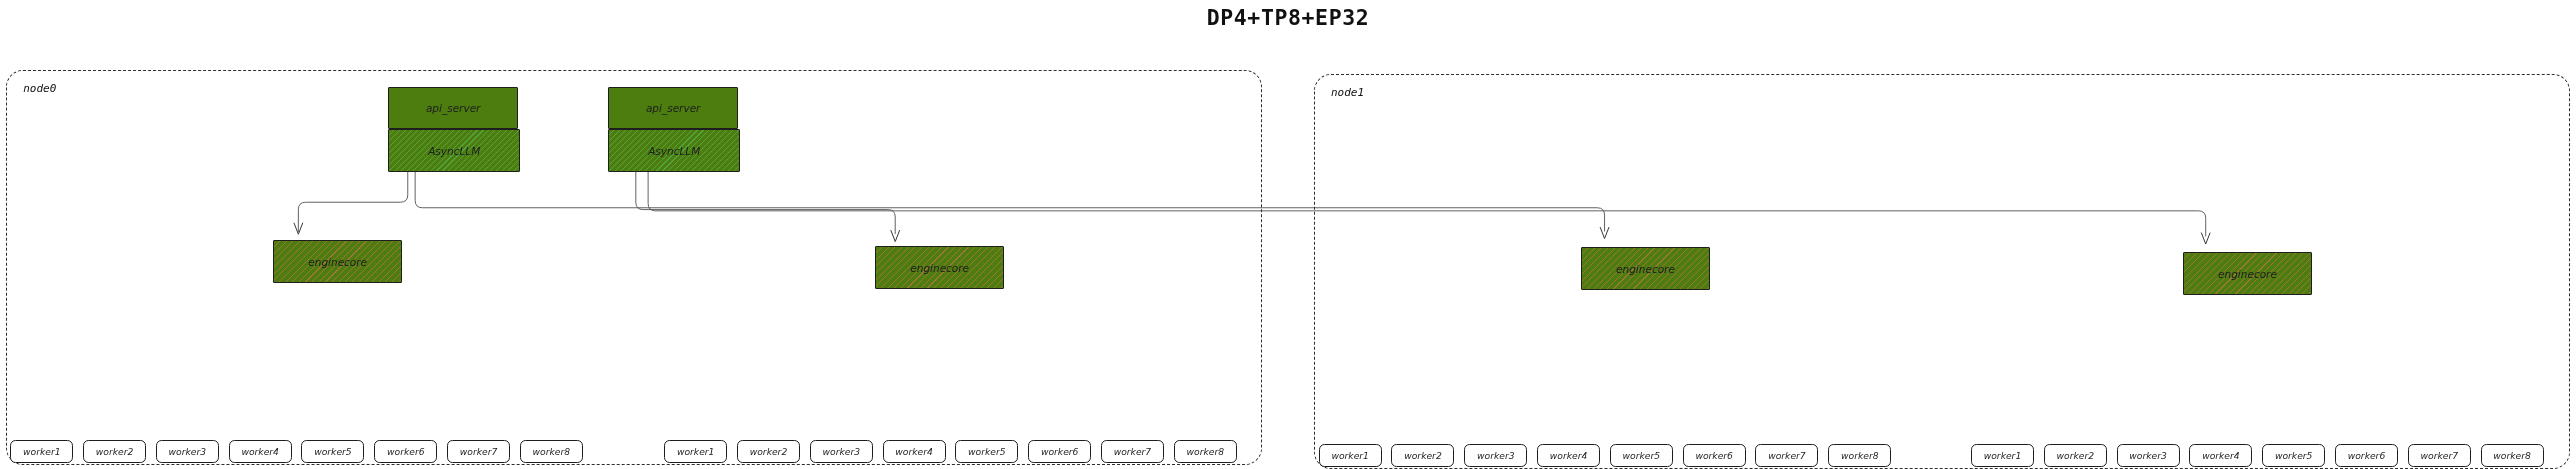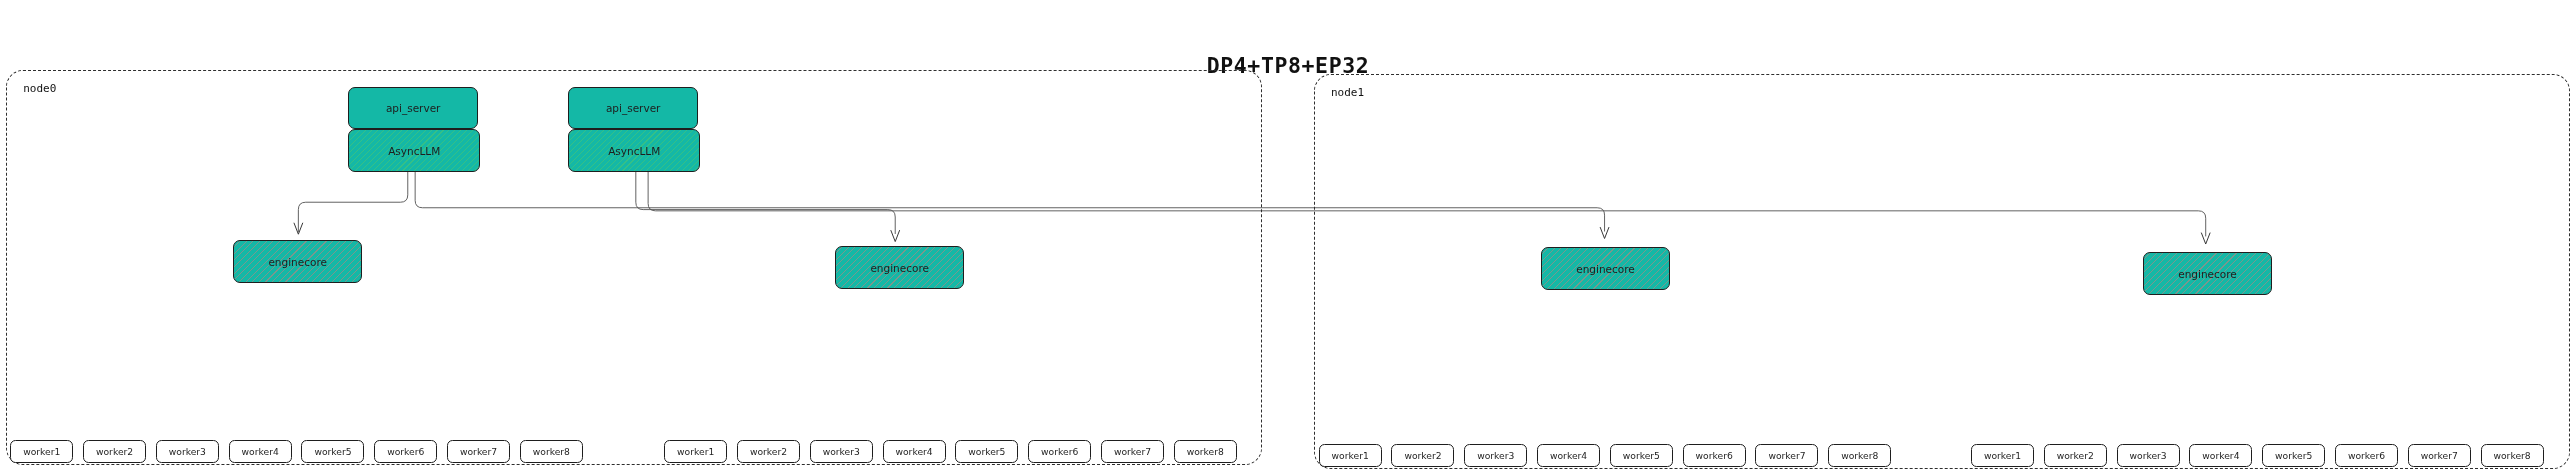--- a/index.html
+++ b/index.html
@@ -9,42 +9,43 @@
     overflow:hidden;
     font-family:"DejaVu Sans",sans-serif;
     color:#1e1e1e;
   }
   .title{
     position:absolute;top:4.9px;left:0;width:2576px;
     text-align:center;
     font-family:"DejaVu Sans Mono",monospace;
     font-size:21.5px;font-weight:600;letter-spacing:0.6px;
     color:#111;
-    margin-top:48px;
   }
   .node{
     position:absolute;
     box-sizing:border-box;
     border:1.2px dashed #2e2e2e;
     border-radius:17px;
     background:transparent;
+    font-style:italic;
   }
   .node-label{
     position:absolute;left:16px;top:11px;
     font-family:"DejaVu Sans Mono",monospace;
     font-size:11px;font-weight:500;color:#111;
   }
   .proc{
     position:absolute;
     box-sizing:border-box;
-    background:#14b8a6;
+    background:#4d7c0f;
     border:1.4px solid #1e1e1e;
-    border-radius:7px;
+    border-radius:1px;
     display:flex;align-items:center;justify-content:center;
     font-size:10.5px;
+    margin-left:40px;
   }
   .hatch-green{
     background-image:repeating-linear-gradient(135deg,
       rgba(82,199,104,0) 0px, rgba(82,199,104,0) 3.4px,
       rgba(82,199,104,0.55) 3.4px, rgba(82,199,104,0.55) 4.2px);
   }
   .hatch-red{
     background-image:repeating-linear-gradient(135deg,
       rgba(250,110,110,0) 0px, rgba(250,110,110,0) 3.9px,
       rgba(250,110,110,0.45) 3.9px, rgba(250,110,110,0.45) 4.7px);

